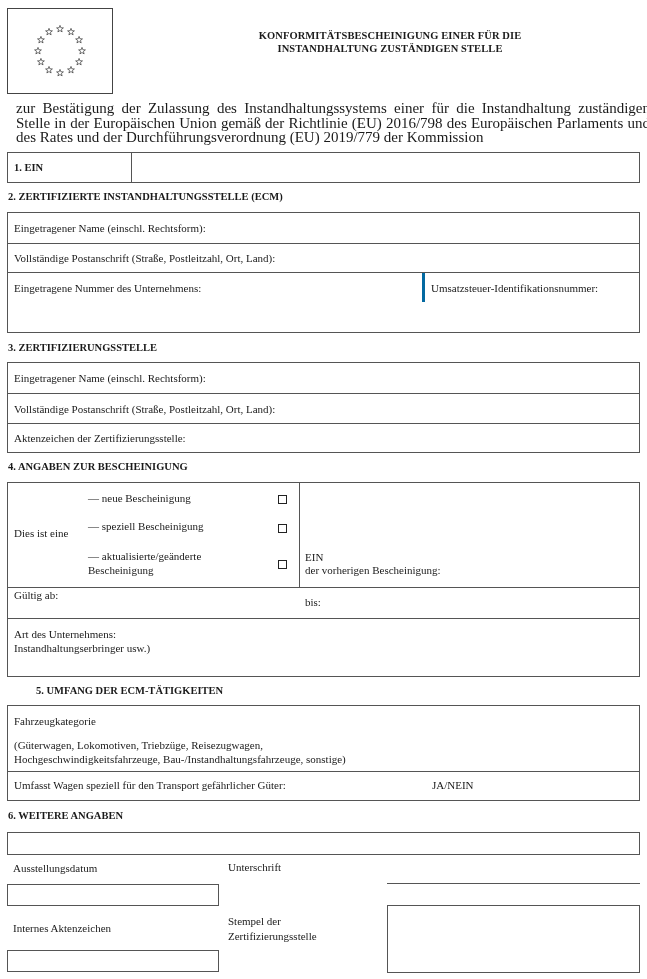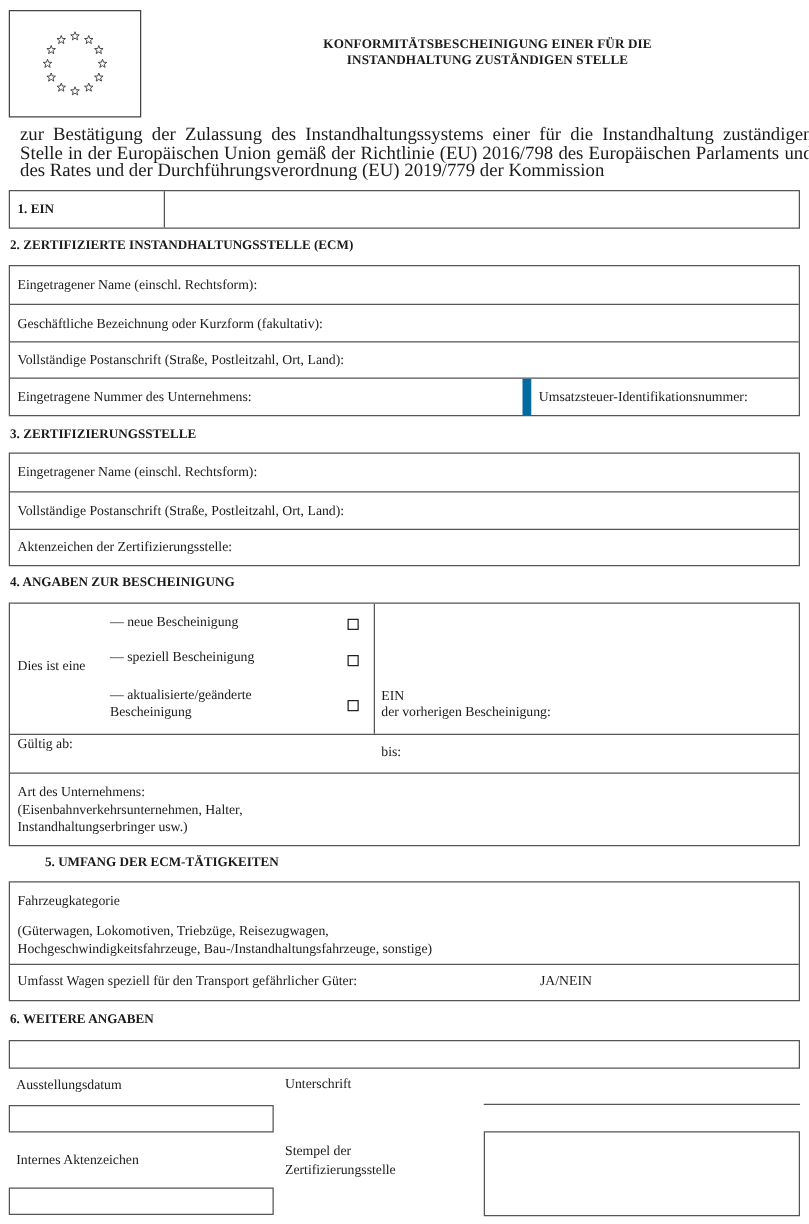--- a/index.html
+++ b/index.html
@@ -68,28 +68,25 @@
 <div class="box" style="top:152px;height:31px;display:flex;">
   <div style="width:117px;border-right:1px solid #555;padding-left:6px;display:flex;align-items:center;font-weight:bold;font-size:10.5px;">1. EIN</div>
   <div style="flex:1;"></div>
 </div>
 
 <div class="sec" style="top:191px;">2. ZERTIFIZIERTE INSTANDHALTUNGSSTELLE (ECM)</div>
 <div class="box" style="top:212px;height:121px;">
   <div class="row" style="height:30px;">
       <span>Eingetragener Name (einschl. Rechtsform):</span>
     </div>
-  <div class="row" style="height:30px;">
-      <span>Geschäftliche Bezeichnung oder Kurzform (fakultativ):</span>
-    </div>
   <div class="row" style="height:29px;">
       <span>Vollständige Postanschrift (Straße, Postleitzahl, Ort, Land):</span>
     </div>
   <div class="row" style="height:30px;padding-left:0;">
-    <div style="width:417px;padding-left:6px;height:100%;display:flex;align-items:center;border-right:7px solid #0369a1;box-sizing:border-box;">
+    <div style="width:417px;padding-left:6px;height:100%;display:flex;align-items:center;border-right:3px solid #0369a1;box-sizing:border-box;">
         <span>Eingetragene Nummer des Unternehmens:</span>
       </div>
     <div style="flex:1;padding-left:6px;"><span>Umsatzsteuer-Identifikationsnummer:</span></div>
   </div>
 </div>
 
 <div class="sec" style="top:342px;">3. ZERTIFIZIERUNGSSTELLE</div>
 <div class="box" style="top:362px;height:91px;">
   <div class="row" style="height:30px;">
       <span>Eingetragener Name (einschl. Rechtsform):</span>
@@ -121,21 +118,20 @@
       <div>der vorherigen Bescheinigung:</div>
     </div>
   </div>
   <div style="position:relative;height:30px;border-bottom:1px solid #555;">
     <div class="lbl" style="left:6px;top:1px;">Gültig ab:</div>
     <div class="lbl" style="left:297px;top:8px;">bis:</div>
   </div>
   <div style="position:relative;height:58px;">
     <div class="lbl" style="left:6px;top:8px;line-height:14px;">
       <div>Art des Unternehmens:</div>
-      <div>(Eisenbahnverkehrsunternehmen, Halter,</div>
       <div>Instandhaltungserbringer usw.)</div>
     </div>
   </div>
 </div>
 
 <div class="sec" style="top:685px;padding-left:28px;">5. UMFANG DER ECM-TÄTIGKEITEN</div>
 <div class="box" style="top:705px;height:96px;">
   <div style="position:relative;height:65px;border-bottom:1px solid #555;">
     <div class="lbl" style="left:6px;top:9px;">Fahrzeugkategorie</div>
     <div class="lbl" style="left:6px;top:32px;line-height:14px;">

